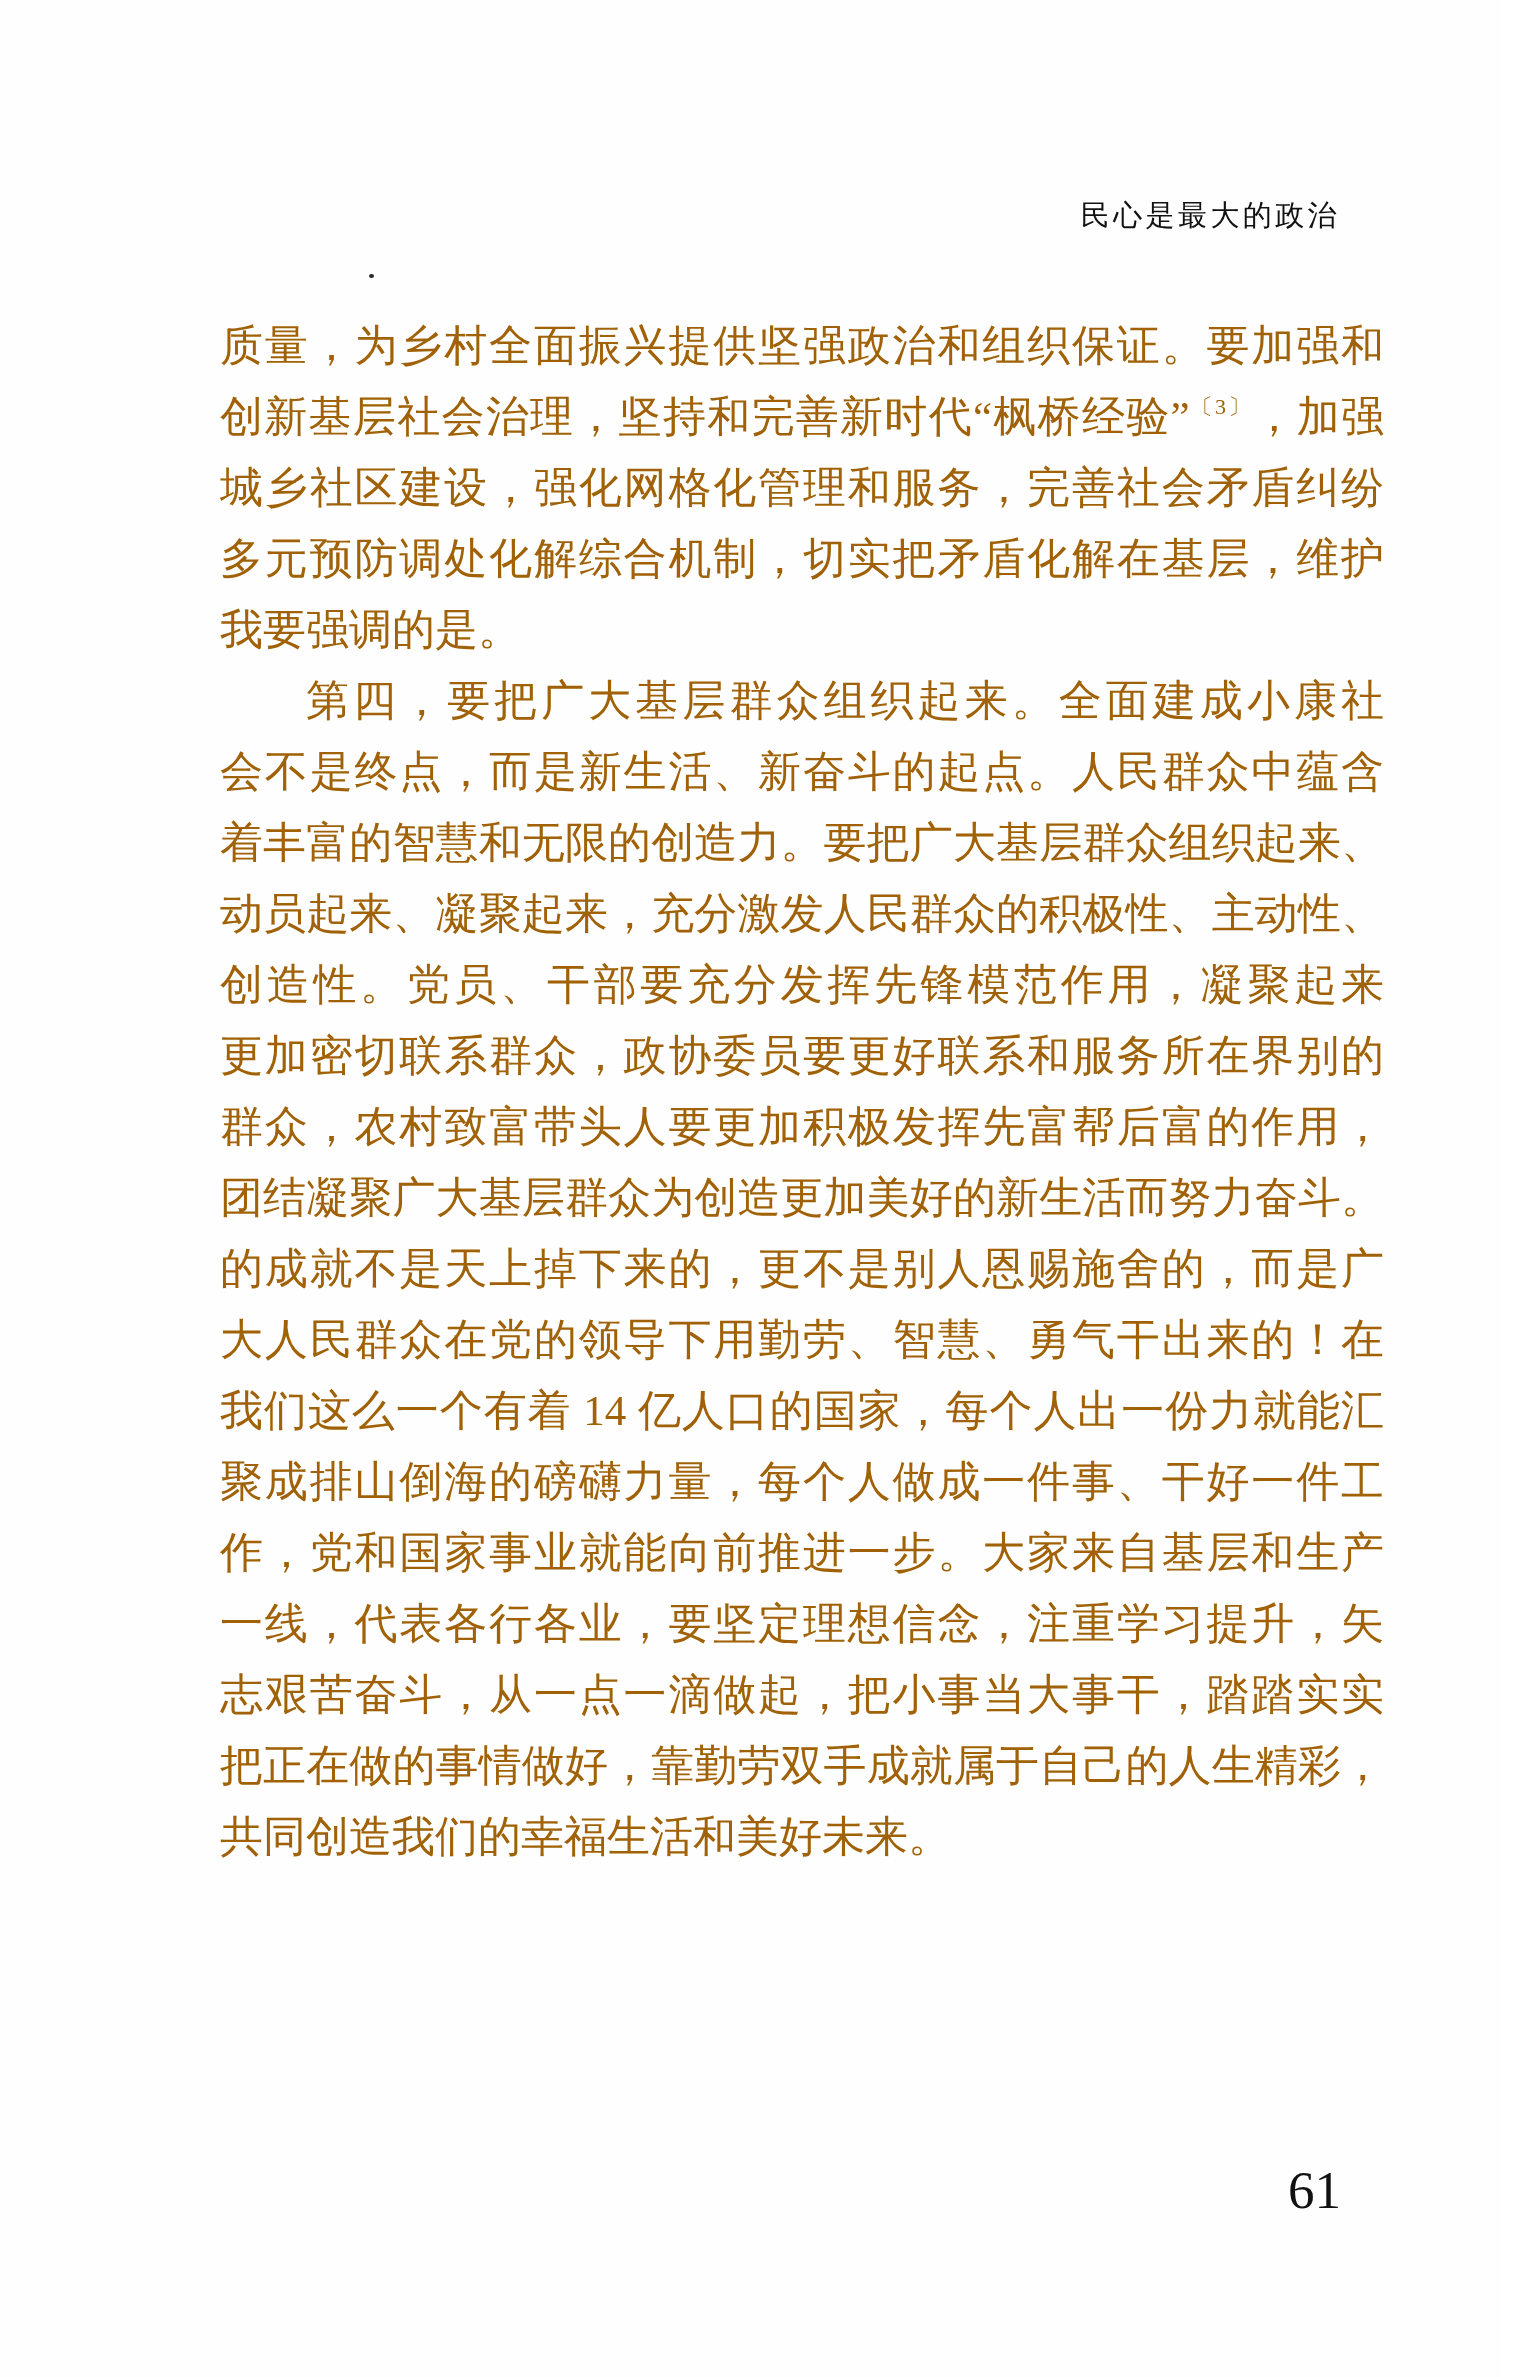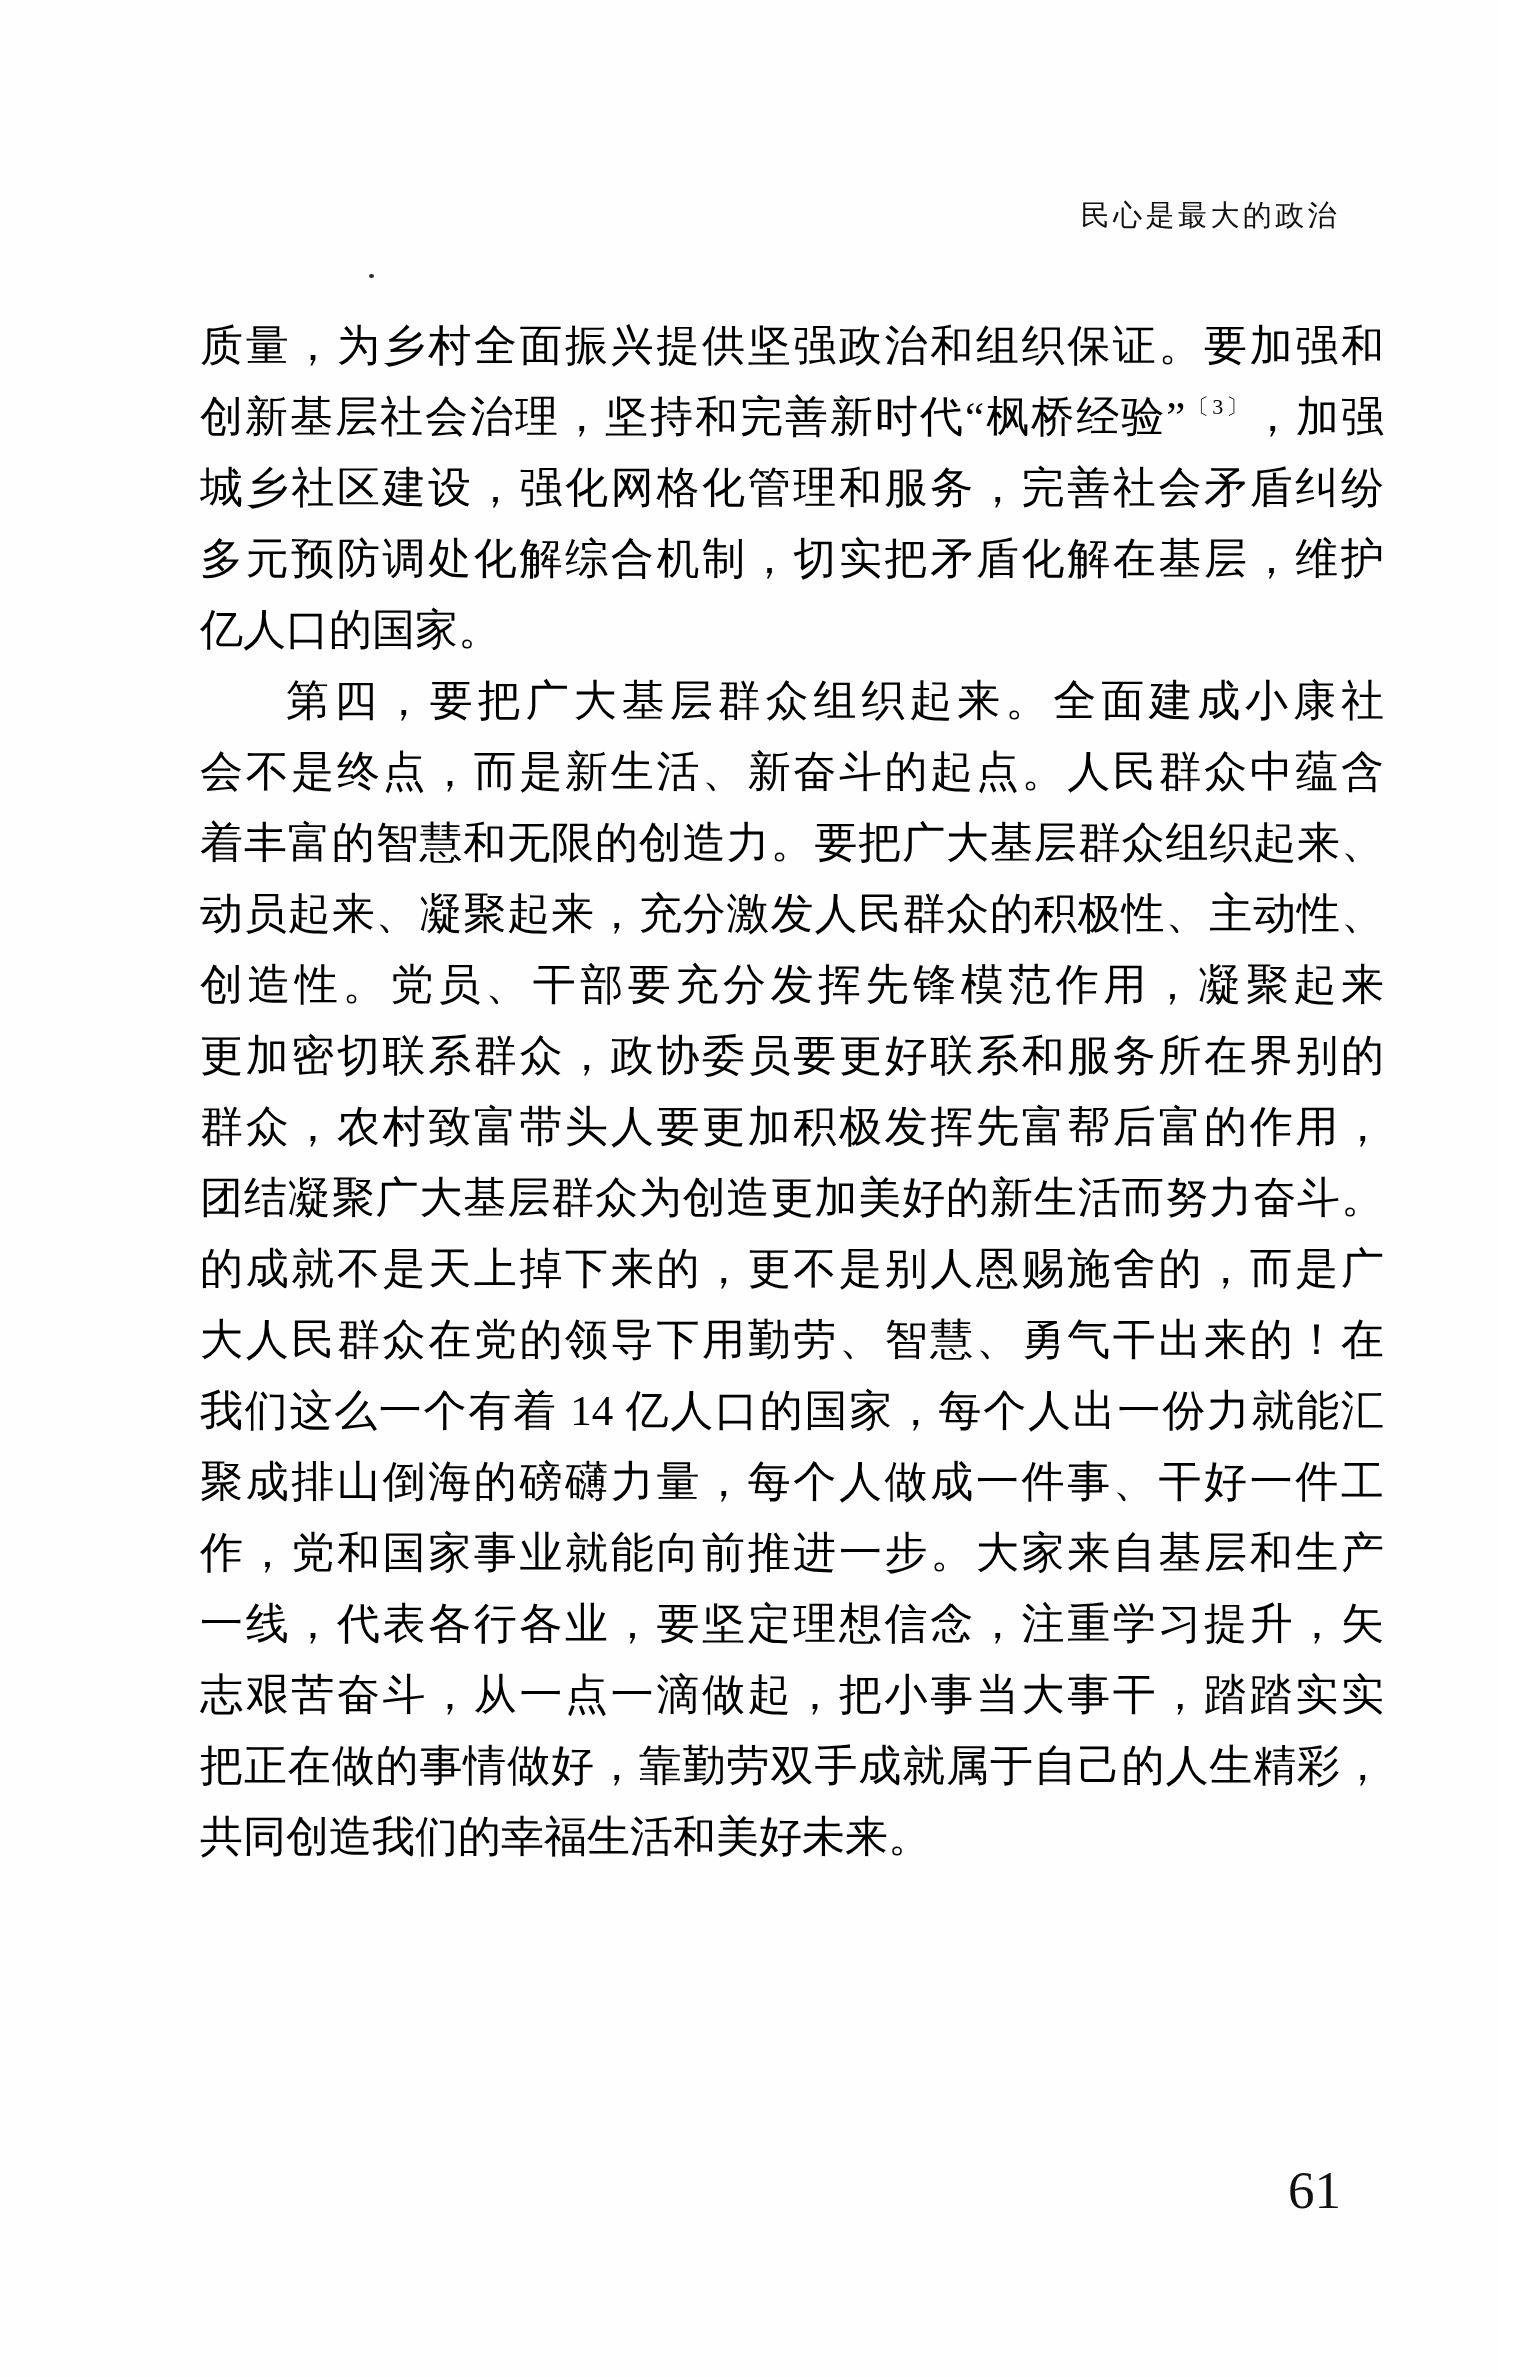--- a/index.html
+++ b/index.html
@@ -46,25 +46,26 @@
     width: 1184px;
   }
   .paragraph {
     margin: 0;
     padding: 0;
   }
   .line {
     height: 71px;
     line-height: 71px;
     font-size: 43px;
-    color: #000000;
+    color: #a16207;
     text-align: justify;
     text-align-last: justify;
     text-justify: inter-character;
     white-space: nowrap;
+    margin-left: 20px;
   }
   .line.indent {
     text-indent: 2em;
   }
   .line.para-end {
     text-align-last: left;
   }
   .fnref {
     font-size: 22px;
     line-height: 0;
@@ -89,21 +90,21 @@
 
   <div class="speck"></div>
 
   <main class="body-text">
 
     <section class="paragraph">
       <div class="line">质量，为乡村全面振兴提供坚强政治和组织保证。要加强和</div>
       <div class="line"><span>创新基层社会治理，坚持和完善新时代“枫桥经验”</span><sup class="fnref">〔3〕</sup><span>，加强</span></div>
       <div class="line">城乡社区建设，强化网格化管理和服务，完善社会矛盾纠纷</div>
       <div class="line">多元预防调处化解综合机制，切实把矛盾化解在基层，维护</div>
-      <div class="line para-end">亿人口的国家。</div>
+      <div class="line para-end">我要强调的是。</div>
     </section>
 
     <section class="paragraph">
       <div class="line indent">第四，要把广大基层群众组织起来。全面建成小康社</div>
       <div class="line">会不是终点，而是新生活、新奋斗的起点。人民群众中蕴含</div>
       <div class="line">着丰富的智慧和无限的创造力。要把广大基层群众组织起来、</div>
       <div class="line">动员起来、凝聚起来，充分激发人民群众的积极性、主动性、</div>
       <div class="line">创造性。党员、干部要充分发挥先锋模范作用，凝聚起来</div>
       <div class="line">更加密切联系群众，政协委员要更好联系和服务所在界别的</div>
       <div class="line">群众，农村致富带头人要更加积极发挥先富帮后富的作用，</div>

